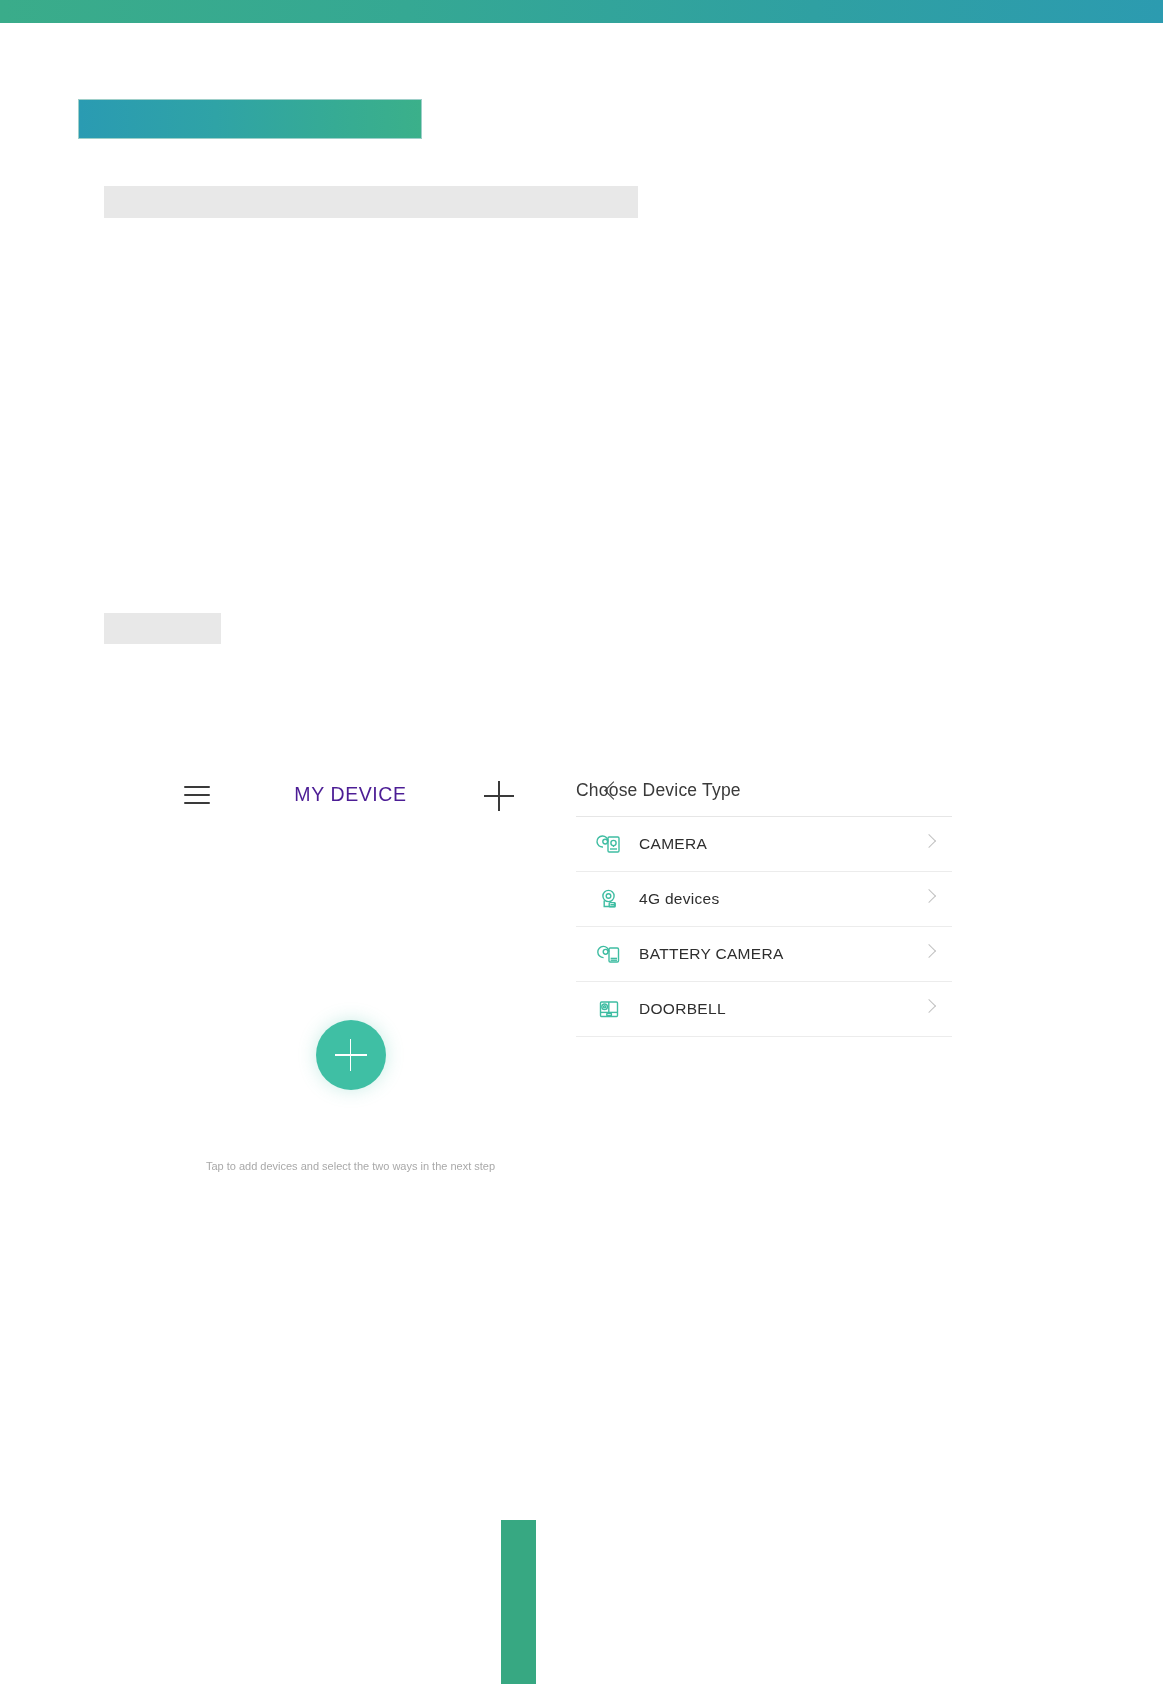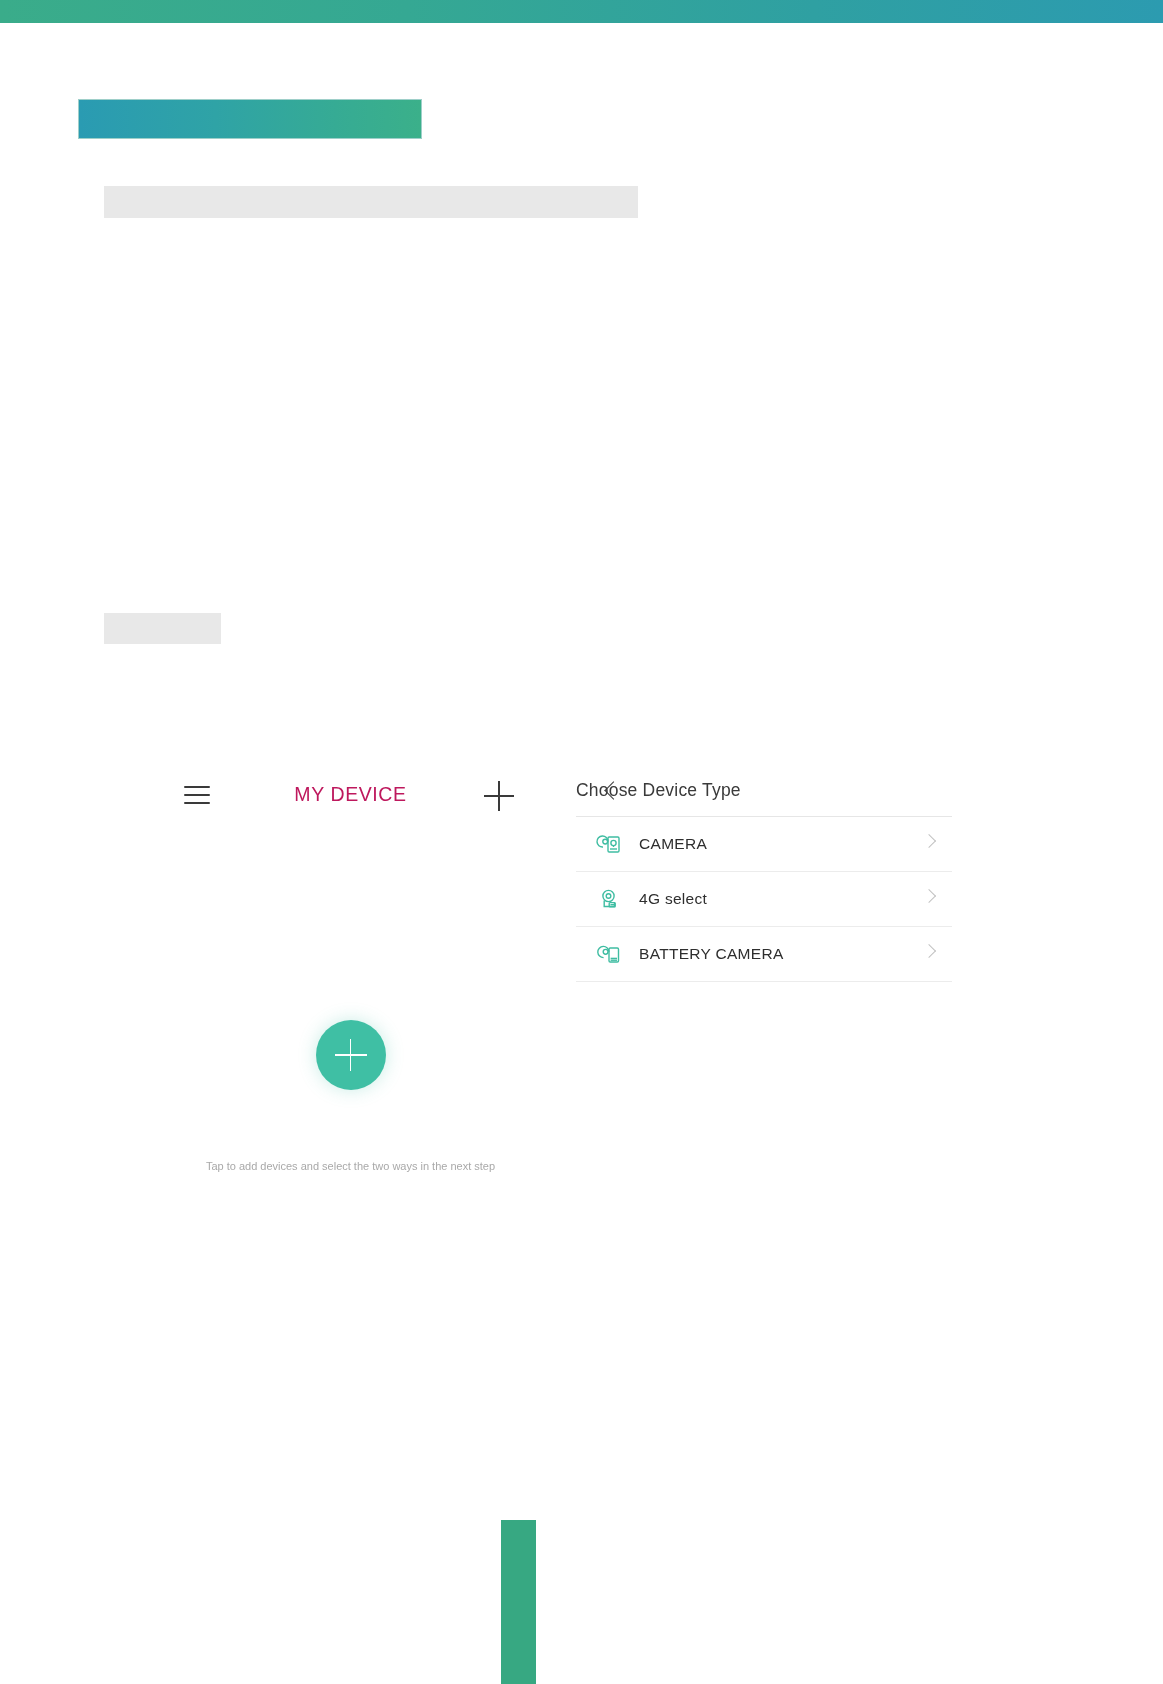--- a/index.html
+++ b/index.html
@@ -46,21 +46,21 @@
     position:absolute;left:9px;top:16px;width:26px;height:20px;cursor:pointer;
   }
   .hamburger span{
     display:block;height:2px;background:#3a3a3a;margin-bottom:6px;border-radius:1px;
   }
   .hamburger span:nth-child(1){width:26px;}
   .hamburger span:nth-child(2){width:26px;}
   .hamburger span:nth-child(3){width:26px;}
   .nav-title-left{
     position:absolute;left:0;right:0;top:13px;text-align:center;
-    font-size:19.5px;letter-spacing:0.6px;color:#be185d;
+    font-size:19.5px;letter-spacing:0.6px;color:#4c1d95;
   }
   .plus-top{
     position:absolute;right:12px;top:11px;width:30px;height:30px;cursor:pointer;
   }
   .plus-top:before,.plus-top:after{
     content:"";position:absolute;background:#3a3a3a;
   }
   .plus-top:before{left:0;top:14px;width:30px;height:1.8px;}
   .plus-top:after{left:14px;top:0;width:1.8px;height:30px;}
 
@@ -176,36 +176,50 @@
     <li class="dev-row">
       <span class="dev-icon">
         <svg width="28" height="28" viewBox="0 0 28 28" fill="none" stroke="#3fbda2" stroke-width="1.4">
           <circle cx="13.5" cy="11" r="5.6"></circle>
           <circle cx="13.5" cy="11" r="2.3"></circle>
           <path d="M9.2 15.4 L9.2 21.5 L19.5 21.5 L19.5 17.2"></path>
           <rect x="14.2" y="17.6" width="6" height="4.2" rx="0.8"></rect>
           <line x1="15.4" y1="19.7" x2="19" y2="19.7"></line>
         </svg>
       </span>
-      <span class="dev-label">4G select</span>
+      <span class="dev-label">4G devices</span>
       <span class="row-chevron"></span>
     </li>
 
     <li class="dev-row">
       <span class="dev-icon">
         <svg width="28" height="28" viewBox="0 0 28 28" fill="none" stroke="#3fbda2" stroke-width="1.4">
           <rect x="14" y="8" width="9.5" height="14" rx="1.2"></rect>
           <line x1="15.6" y1="18.4" x2="22" y2="18.4"></line>
           <line x1="15.6" y1="20.2" x2="22" y2="20.2"></line>
           <path d="M14 11.8 A5.6 5.6 0 1 0 8.6 17.6"></path>
           <circle cx="10.6" cy="11.8" r="2.4"></circle>
         </svg>
       </span>
       <span class="dev-label">BATTERY CAMERA</span>
       <span class="row-chevron"></span>
     </li>
 
+    <li class="dev-row">
+      <span class="dev-icon">
+        <svg width="28" height="28" viewBox="0 0 28 28" fill="none" stroke="#3fbda2" stroke-width="1.4">
+          <rect x="5.5" y="7" width="17" height="14.5" rx="1"></rect>
+          <line x1="5.5" y1="17.4" x2="22.5" y2="17.4"></line>
+          <line x1="13.8" y1="7" x2="13.8" y2="17.4"></line>
+          <circle cx="9.6" cy="11.8" r="2.8"></circle>
+          <circle cx="9.6" cy="11.8" r="1.1"></circle>
+          <rect x="11.8" y="18.5" width="4.6" height="2.2" rx="0.5"></rect>
+        </svg>
+      </span>
+      <span class="dev-label">DOORBELL</span>
+      <span class="row-chevron"></span>
+    </li>
 
 
   </ul>
 </div>
 
 <div class="bottom-tab"></div>
 
 </body></html>

